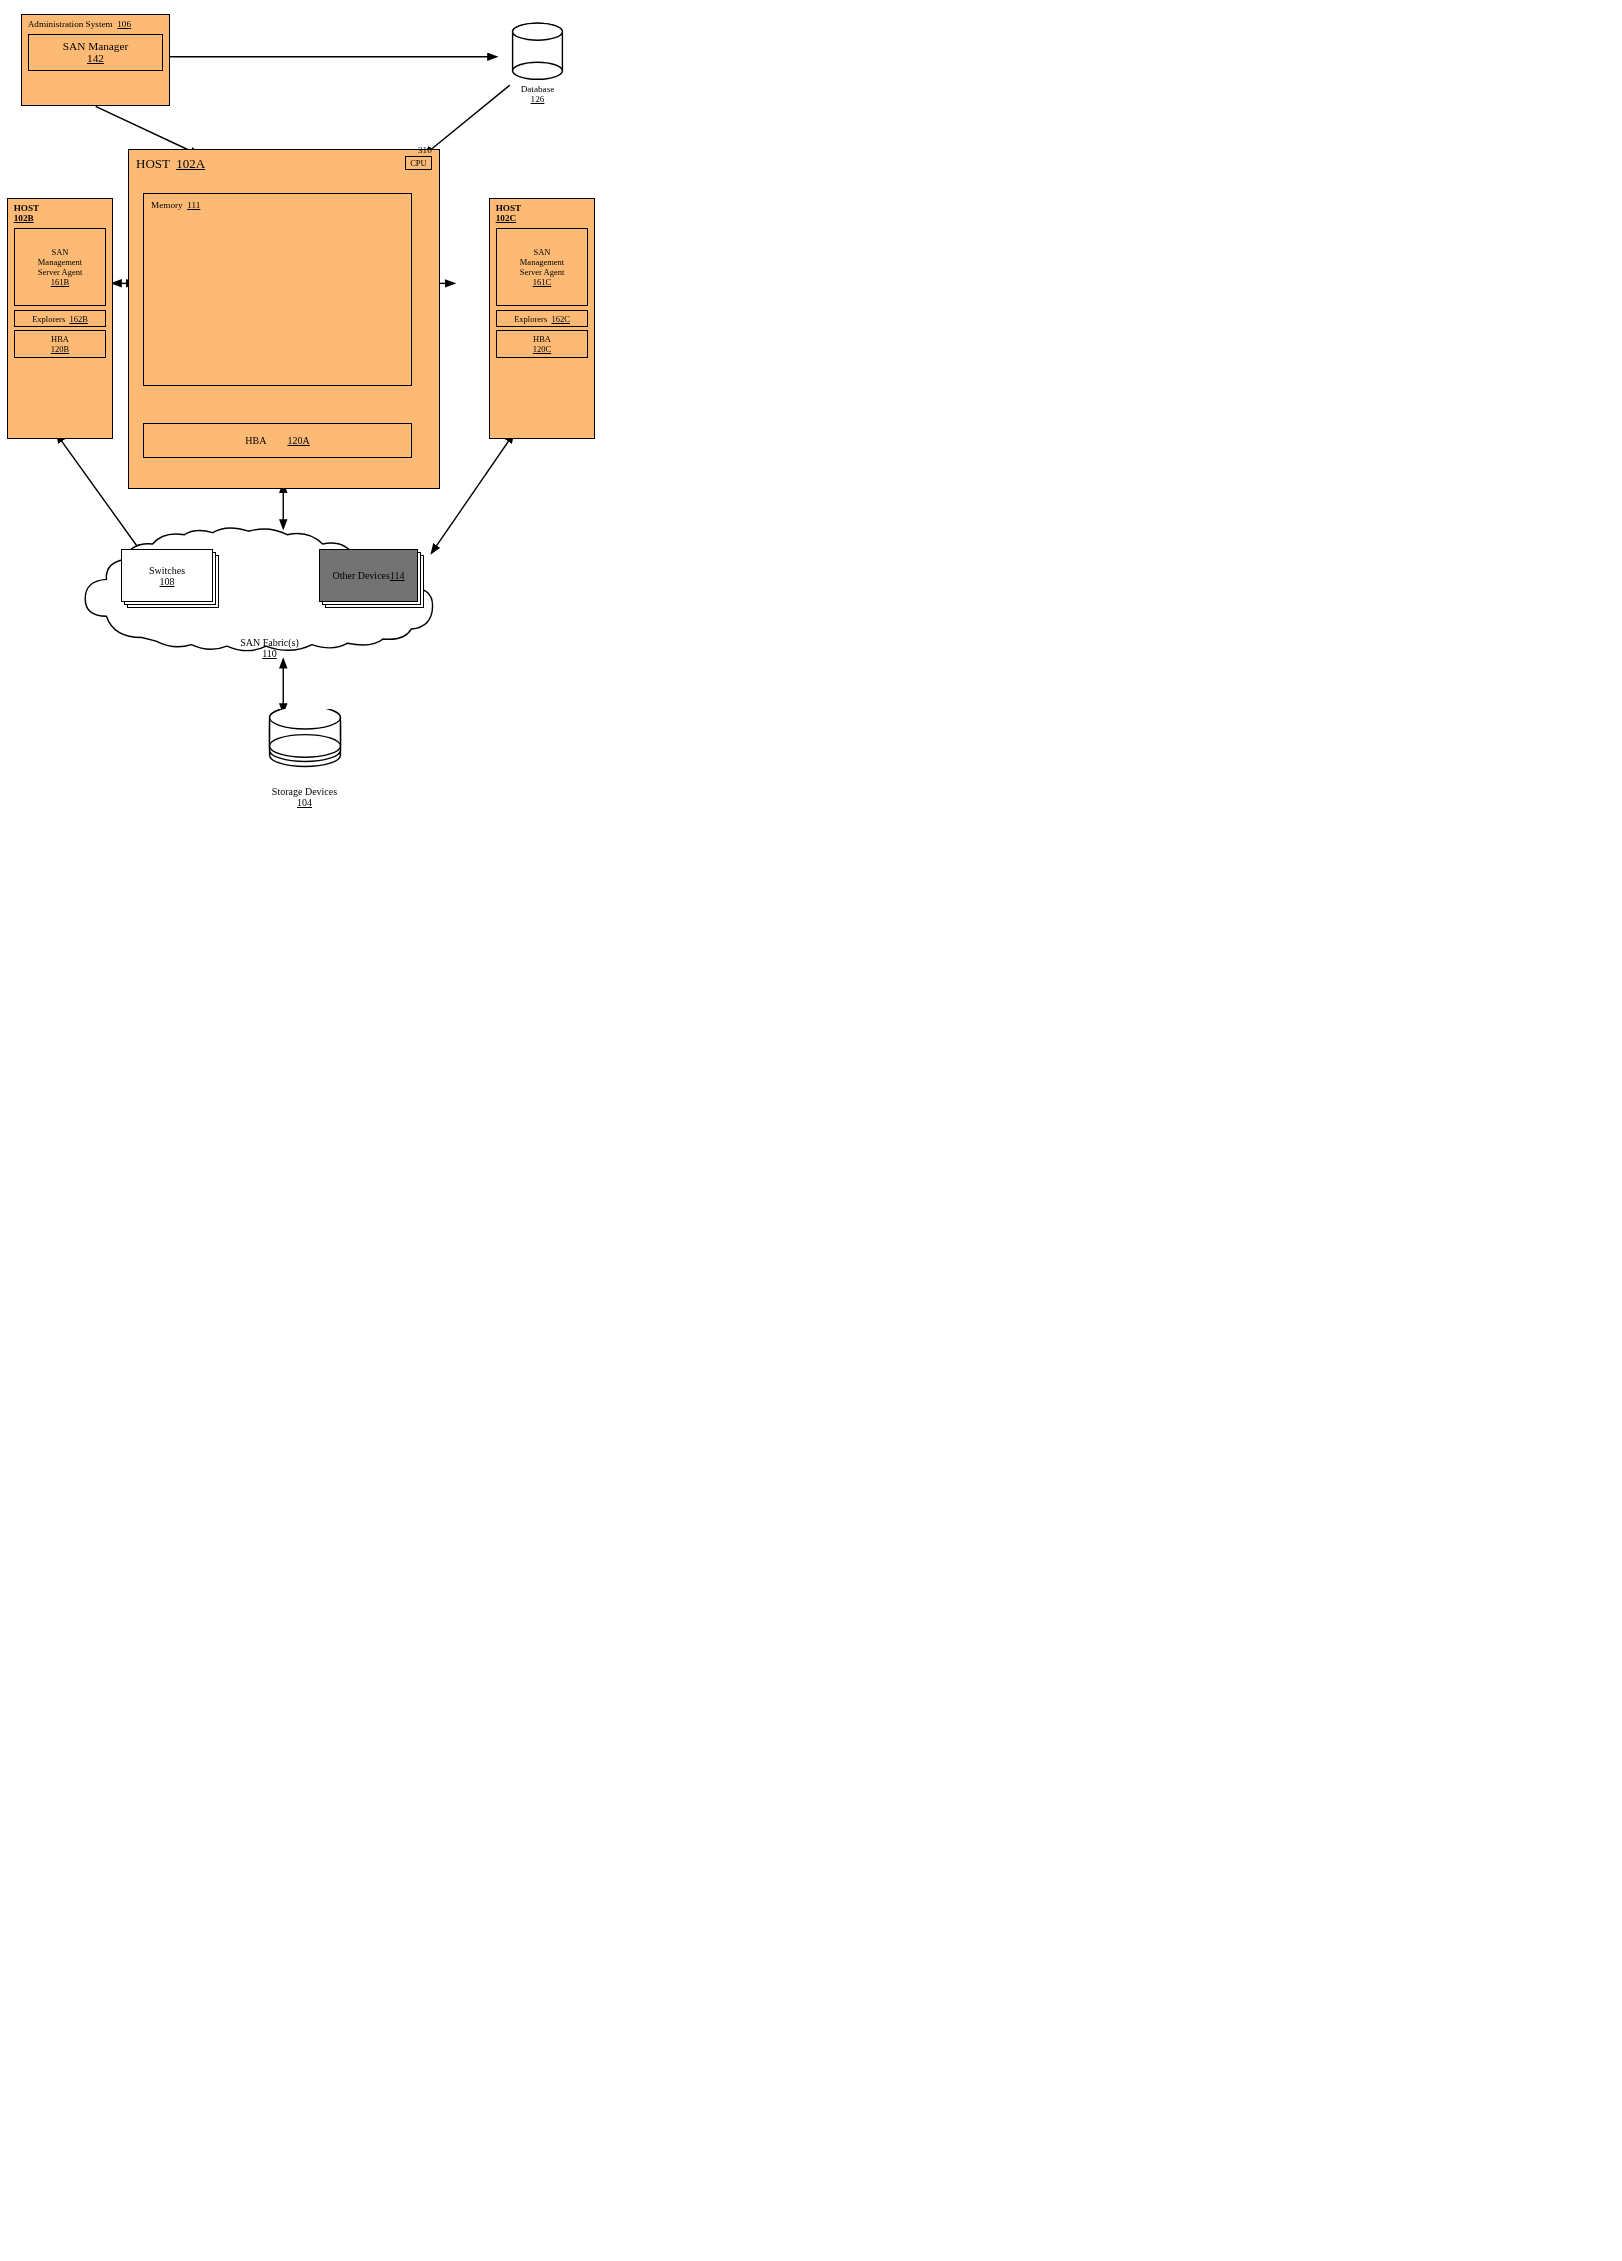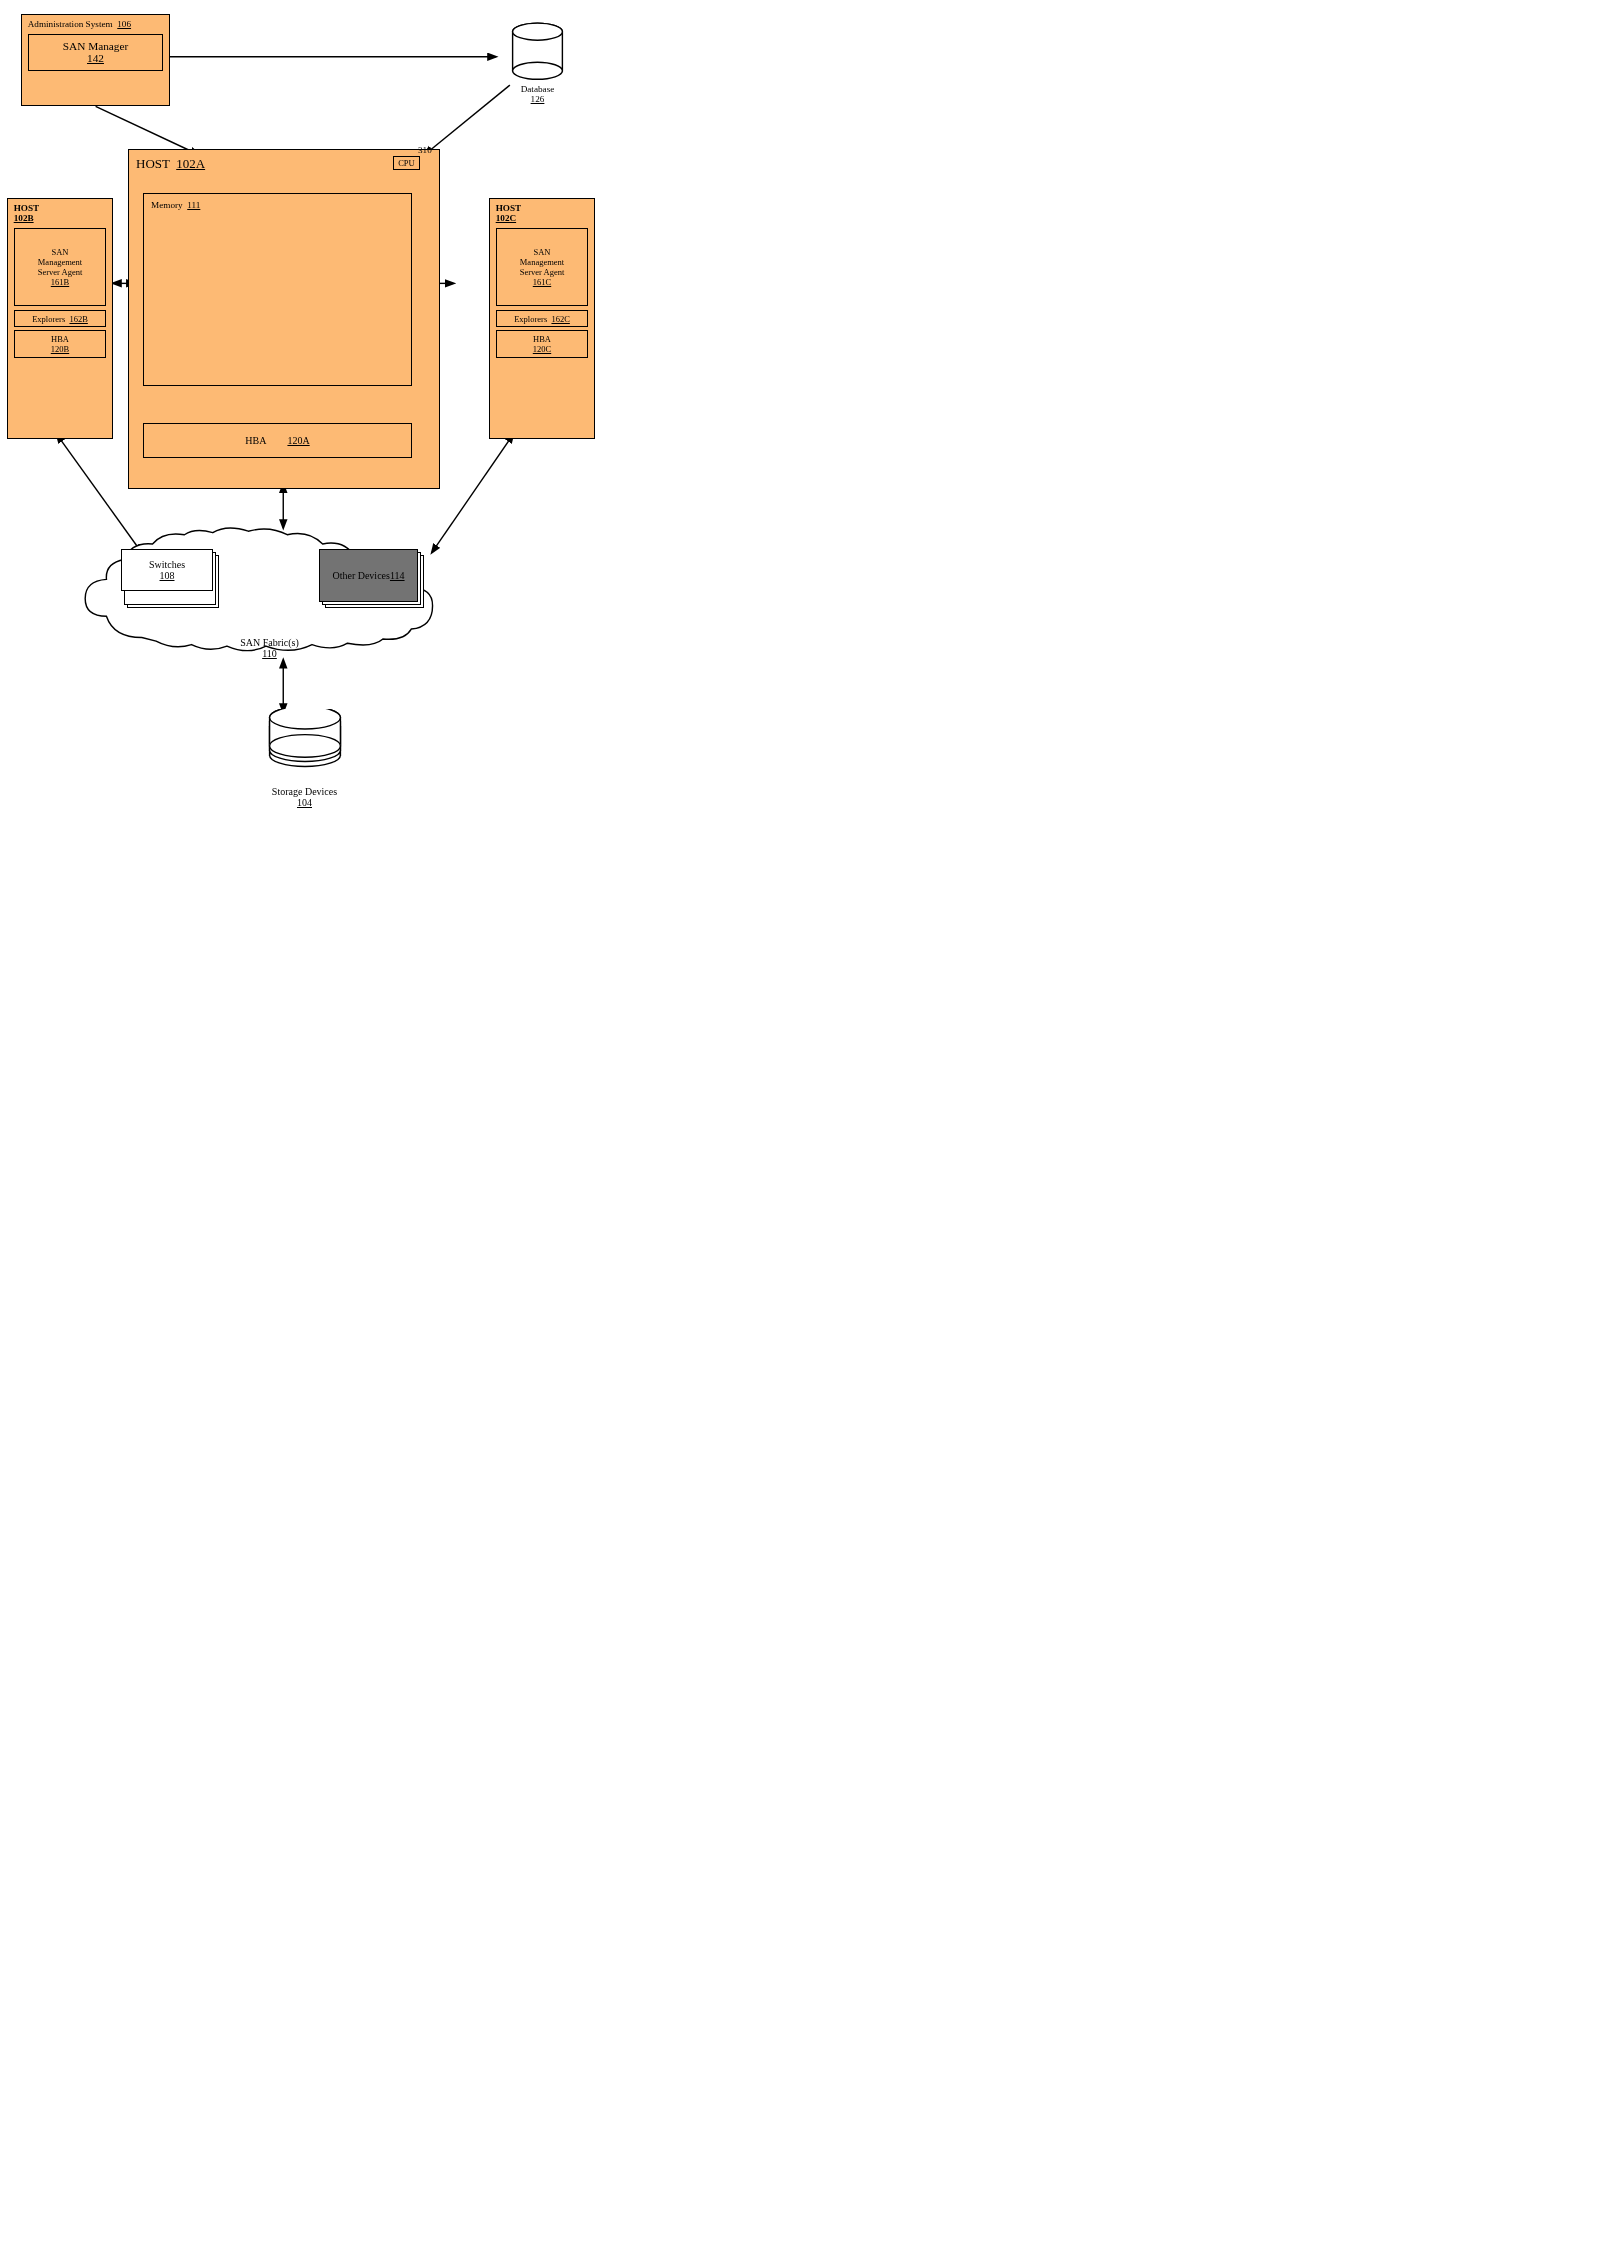--- a/index.html
+++ b/index.html
@@ -163,21 +163,21 @@
     
     .arrows-svg {
       position: absolute;
       top: 0; left: 0;
       width: 609px;
       height: 850px;
       pointer-events: none;
     }
     .cpu-box {
       position: absolute;
-      right: 19px; top: 5.7px;
+      right: 7px; top: 5.7px;
       border: 1.4px solid #000;
       padding: 1.4px 4.3px;
       font-size: 8.5px;
     }
   </style>
 </head>
 <body>
 
 <div class="diagram">
 
@@ -301,21 +301,21 @@
   <div class="cloud-container">
     <svg width="397" height="142" viewBox="0 0 560 200">
 
       <path d="M100,160 Q60,160 50,130 Q20,130 20,105 Q20,80 50,78 Q48,55 75,50 Q85,25 115,28 Q130,10 160,15 Q175,5 200,12 Q220,0 250,10 Q280,2 305,15 Q335,8 355,28 Q385,22 400,45 Q430,42 445,65 Q475,65 480,90 Q510,90 510,115 Q510,145 480,148 Q470,165 440,162 Q425,175 390,168 Q370,180 340,170 Q310,185 275,172 Q250,185 220,172 Q195,182 170,170 Q145,178 120,165 Z" fill="white" stroke="black" stroke-width="2"></path>
     </svg>
 
     
     <div style="position:absolute; left:50px; top:25px;">
       <div style="position:absolute; top:5.7px; left:5.7px; width:92px; height:53px; border:1.4px solid #000; background:#fff;"></div>
       <div style="position:absolute; top:2.8px; left:2.8px; width:92px; height:53px; border:1.4px solid #000; background:#fff;"></div>
-      <div style="position:relative; width:92px; height:42px; border:1.4px solid #000; background:#fff; display:flex; flex-direction:column; align-items:center; justify-content:center; font-size:10px;">
+      <div style="position:relative; width:92px; height:53px; border:1.4px solid #000; background:#fff; display:flex; flex-direction:column; align-items:center; justify-content:center; font-size:10px;">
         <span>Switches</span>
         <span class="underline">108</span>
       </div>
     </div>
 
     
     <div style="position:absolute; right:50px; top:25px;">
       <div style="position:absolute; top:5.7px; left:5.7px; width:99px; height:53px; border:1.4px solid #000; background:#fff;"></div>
       <div style="position:absolute; top:2.8px; left:2.8px; width:99px; height:53px; border:1.4px solid #000; background:#fff;"></div>
       <div style="position:relative; width:99px; height:53px; border:1.4px solid #000; background:#737373; display:flex; flex-direction:row; align-items:center; justify-content:center; font-size:10px;">

